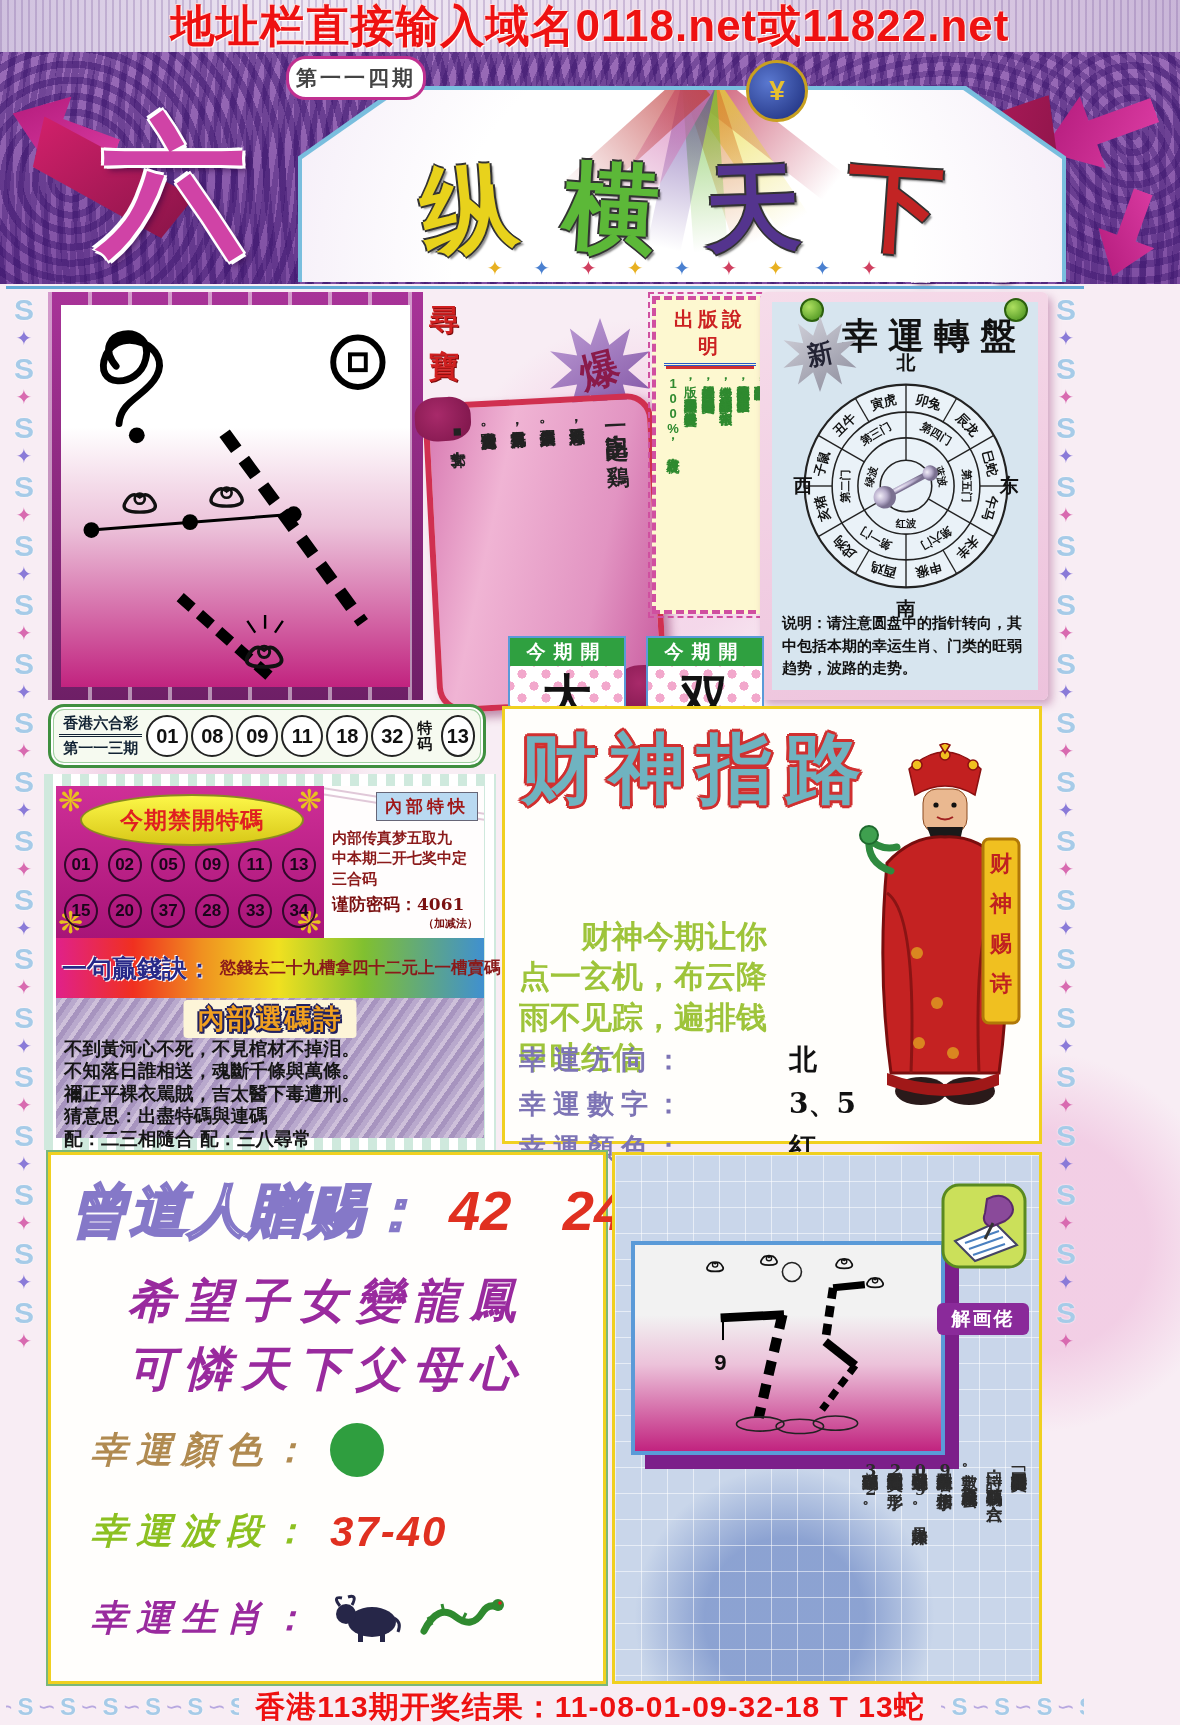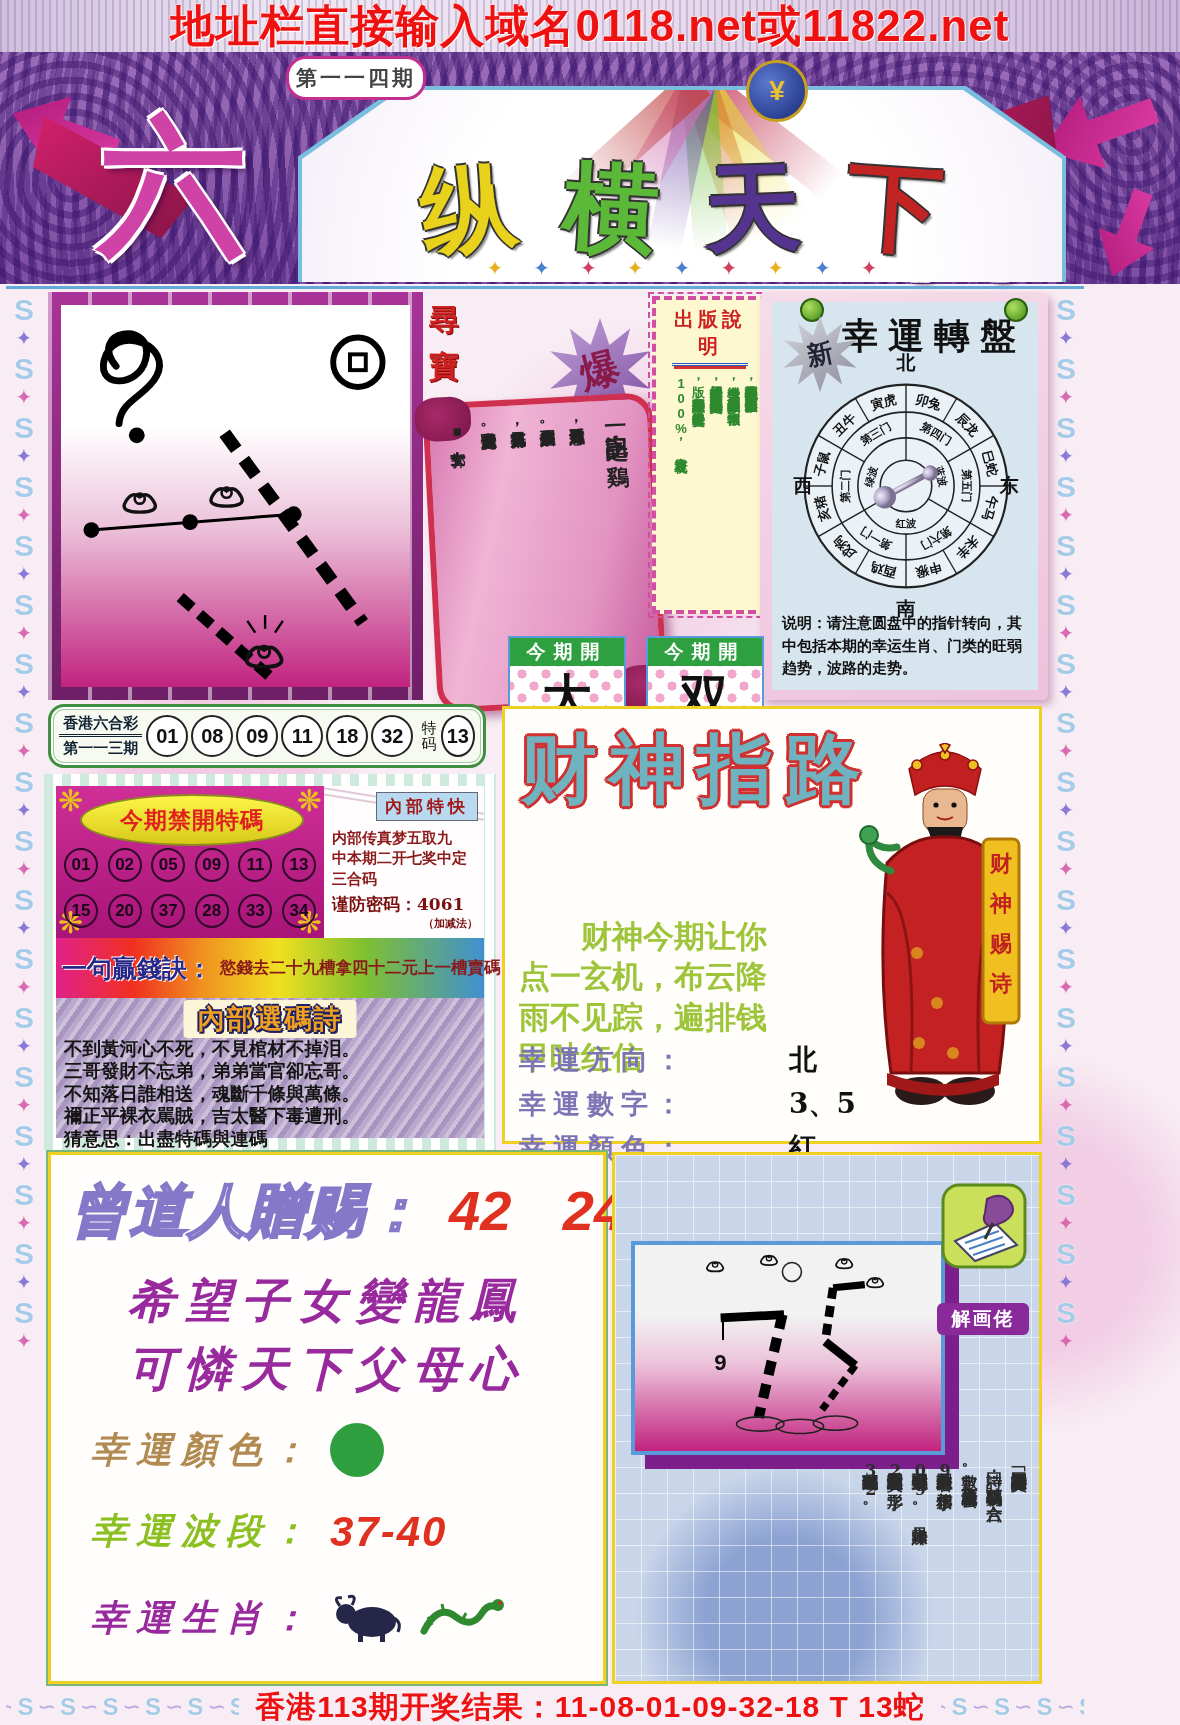--- a/index.html
+++ b/index.html
@@ -88,21 +88,21 @@
   .scroll::before{content:"";position:absolute;left:-14px;top:-12px;width:56px;height:44px;border-radius:40%;
     background:radial-gradient(circle at 40% 40%,#a82a6a,#7a1448);}
   .scroll::after{content:"";position:absolute;right:-12px;bottom:-12px;width:56px;height:44px;border-radius:40%;
     background:radial-gradient(circle at 40% 40%,#a82a6a,#7a1448);}
   .scroll-v{position:absolute;inset:14px 16px;writing-mode:vertical-rl;text-orientation:upright;color:#222;}
   .scroll-title{font-size:22px;font-weight:bold;margin-left:10px;letter-spacing:2px;font-family:"DejaVu Serif",serif;}
   .scroll-line{font-size:15.5px;font-weight:bold;line-height:1.9;font-family:"DejaVu Serif",serif;}
   .scroll-sign{font-size:15px;font-weight:bold;margin-right:8px;}
   
   .pub{left:652px;top:296px;width:116px;height:318px;background:#fdf8d0;
-    border:4px dashed #d04fa0;outline:2px dashed #d04fa0;outline-offset:2px;box-sizing:border-box;padding:6px 16px;}
+    border:4px dashed #d04fa0;outline:2px dashed #d04fa0;outline-offset:2px;box-sizing:border-box;padding:6px 8px;}
   .pub-title{text-align:center;font-size:20px;font-weight:bold;color:#cc2222;letter-spacing:4px;
     font-family:"DejaVu Serif",serif;border-bottom:3px double #2858c8;padding-bottom:3px;
     box-shadow:0 5px 0 -2px #d03030;}
   .pub-body{margin-top:10px;height:252px;writing-mode:vertical-rl;text-orientation:upright;}
   .pub-col{font-size:13px;font-weight:bold;color:#2f8a2f;line-height:1.35;}
   
   .wheel-sheet{left:760px;top:292px;width:288px;height:408px;border-radius:6px;
     background:linear-gradient(160deg,#f6dcea,#edc2dc);box-shadow:4px 5px 8px rgba(150,60,120,.4);}
   .wheel-panel{left:772px;top:302px;width:266px;height:388px;background:#d7e5ef;}
   .pin{width:20px;height:20px;border-radius:50%;background:radial-gradient(circle at 35% 35%,#aee060,#3f8a18);
@@ -128,21 +128,21 @@
   
   .result{left:48px;top:704px;width:438px;height:64px;background:#f6faf0;
     border:3px solid #3f8f3f;border-radius:16px;box-shadow:inset 0 0 0 2px #fff,inset 0 0 0 3px #9fcf9f;
     display:flex;align-items:center;padding:0 8px;box-sizing:border-box;gap:4px;}
   .res-name{width:104px;text-align:center;font-family:"DejaVu Serif",serif;font-weight:bold;color:#123;}
   .res-name .t{font-size:15px;border-bottom:3px double #123;padding-bottom:1px;}
   .res-name .b{font-size:15px;margin-top:2px;}
   .res-nums{display:flex;gap:3px;}
   .ncirc{width:38px;height:38px;border:2px solid #222;border-radius:50%;background:#fff;
     display:flex;align-items:center;justify-content:center;font-size:20px;font-weight:bold;color:#111;}
-  .res-sp-label{width:24px;font-size:15px;font-weight:normal;color:#111;line-height:1.1;text-align:right;font-family:"DejaVu Serif",serif;}
+  .res-sp-label{width:24px;font-size:15px;font-weight:bold;color:#111;line-height:1.1;text-align:left;font-family:"DejaVu Serif",serif;}
   
   .lframe{left:44px;top:774px;width:452px;height:376px;box-sizing:border-box;padding:12px;
     background:repeating-linear-gradient(90deg,#cfe9dd 0 9px,#ffffff 9px 18px);}
   .lframe-i{width:100%;height:100%;display:flex;flex-direction:column;background:#fff;}
   .rowA{display:flex;height:152px;}
   .forbid{width:268px;position:relative;background:linear-gradient(180deg,#cf2f97,#a81478);overflow:hidden;}
   .deco{position:absolute;font-size:30px;color:#e8c020;line-height:1;}
   .forbid-ellipse{position:absolute;left:24px;top:8px;width:220px;height:48px;border-radius:50%;
     background:linear-gradient(180deg,#fcf648,#d8c818);border:2px solid #8a8a20;
     display:flex;align-items:center;justify-content:center;}
@@ -681,21 +681,20 @@
         <span class="wl">一句贏錢訣：</span>
         <span class="wt">慾錢去二十九槽拿四十二元上一槽賣碼</span>
       </div>
       <div class="poeme">
         <div class="poeme-title">
           <span>內部選碼詩</span>
         </div>
         <div class="poeme-body">
           <div>
               <div>不到黃河心不死，不見棺材不掉泪。</div>
-              <div>三哥發財不忘弟，弟弟當官卻忘哥。</div>
               <div>不知落日誰相送，魂斷千條與萬條。</div>
               <div>禰正平裸衣駡賊，吉太醫下毒遭刑。</div>
             </div>
           <div>猜意思：出盡特碼與連碼</div>
           <div>配：二三相隨合 配：三八尋常</div>
         </div>
       </div>
     </div>
   </div>
 

